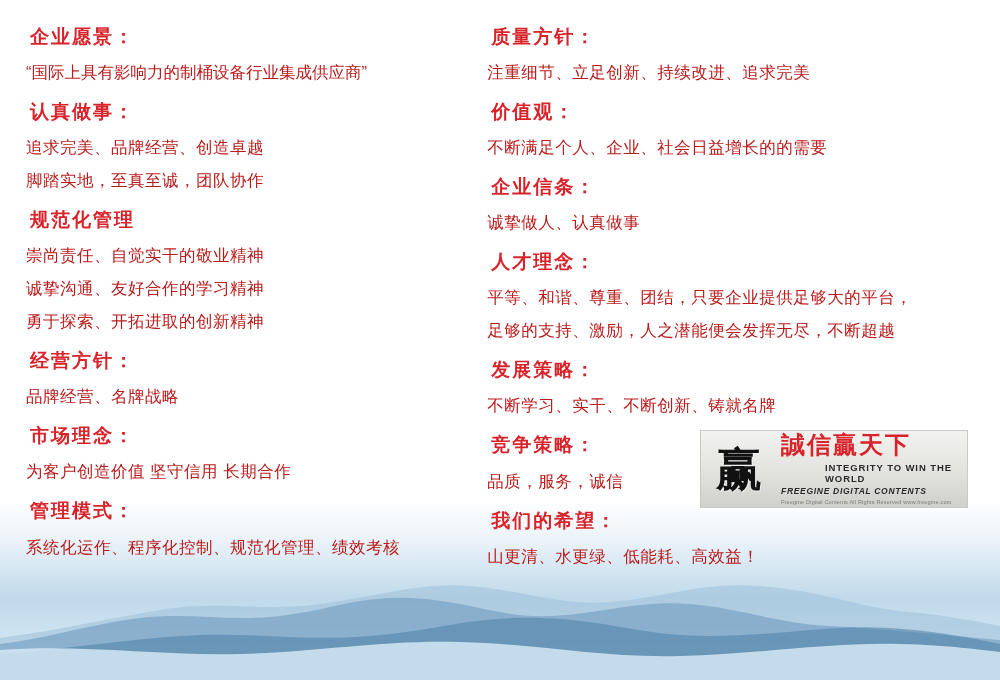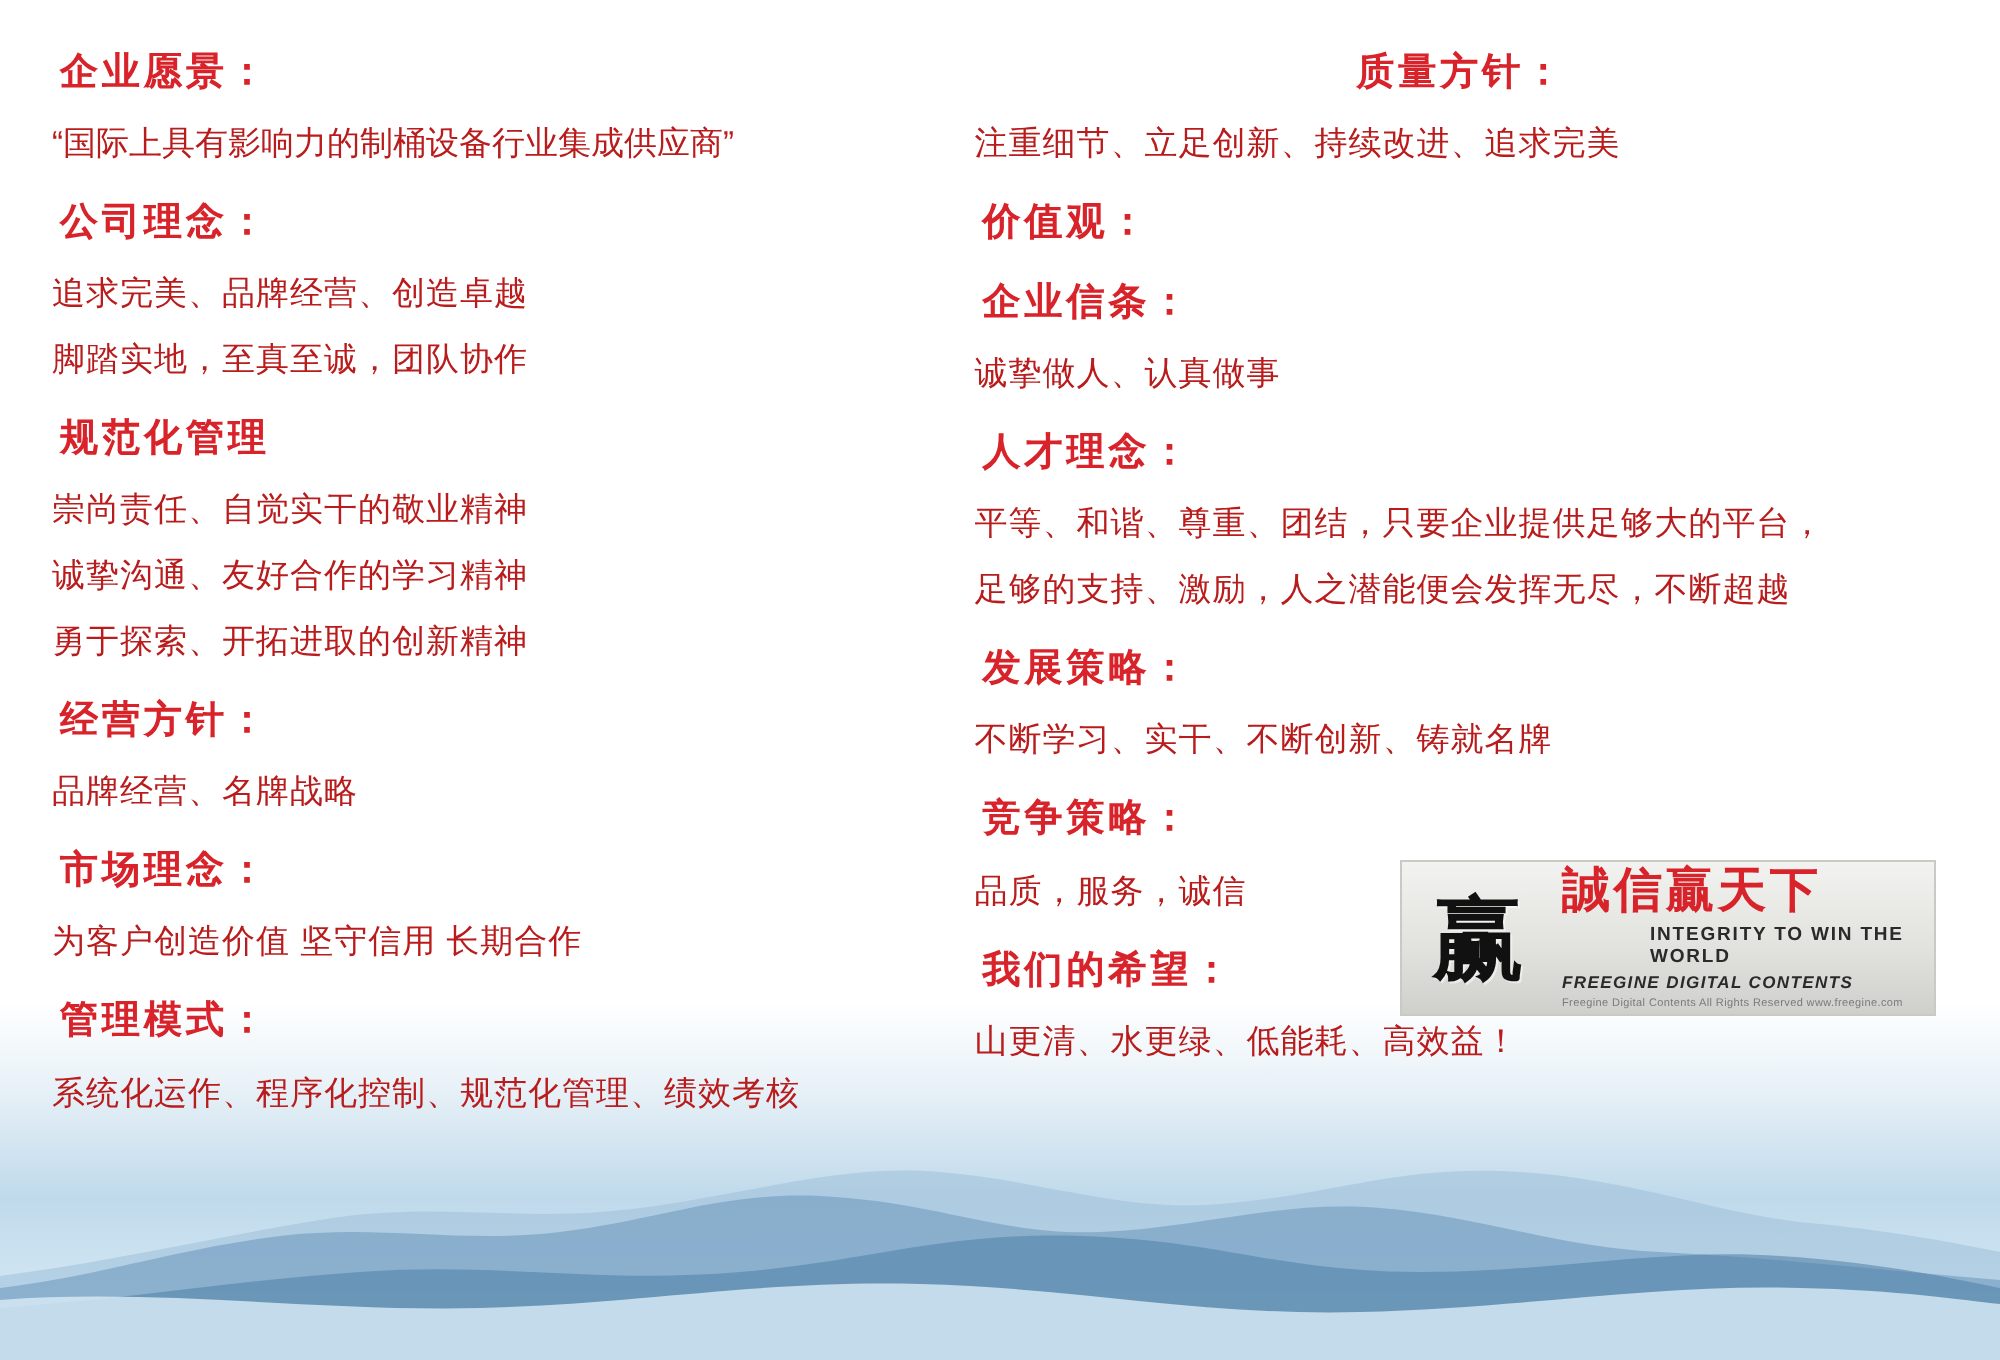--- a/index.html
+++ b/index.html
@@ -83,21 +83,21 @@
     letter-spacing: 0.5px;
     margin-left: 2px;
     white-space: nowrap;
   }
   .quote {
     letter-spacing: 0px;
   }
 
   
   .col-left .block:first-child .heading { margin-top: 0; }
-  .col-right .block:first-child .heading { margin-top: 0; text-align: center; }
+  .col-right .block:first-child .heading { margin-top: 0; }
 
   
   .logo {
     position: absolute;
     right: 32px;
     top: 430px;
     width: 268px;
     height: 78px;
     z-index: 5;
     background: linear-gradient(to bottom, #f2f2f0 0%, #e2e2de 55%, #cfd0cc 100%);
@@ -192,21 +192,21 @@
   <div class="cols">
 
     <div class="col col-left">
 
       <div class="block">
         <div class="heading">企业愿景：</div>
         <div class="line quote">“国际上具有影响力的制桶设备行业集成供应商”</div>
       </div>
 
       <div class="block">
-        <div class="heading">公司理念：</div>
+        <div class="heading">认真做事：</div>
         <div class="line">追求完美、品牌经营、创造卓越</div>
         <div class="line">脚踏实地，至真至诚，团队协作</div>
       </div>
 
       <div class="block">
         <div class="heading">规范化管理</div>
         <div class="line">崇尚责任、自觉实干的敬业精神</div>
         <div class="line">诚挚沟通、友好合作的学习精神</div>
         <div class="line">勇于探索、开拓进取的创新精神</div>
       </div>
@@ -230,20 +230,21 @@
 
     <div class="col col-right">
 
       <div class="block">
         <div class="heading">质量方针：</div>
         <div class="line">注重细节、立足创新、持续改进、追求完美</div>
       </div>
 
       <div class="block">
         <div class="heading">价值观：</div>
+        <div class="line">不断满足个人、企业、社会日益增长的的需要</div>
       </div>
 
       <div class="block">
         <div class="heading">企业信条：</div>
         <div class="line">诚挚做人、认真做事</div>
       </div>
 
       <div class="block">
         <div class="heading">人才理念：</div>
         <div class="line">平等、和谐、尊重、团结，只要企业提供足够大的平台，</div>

